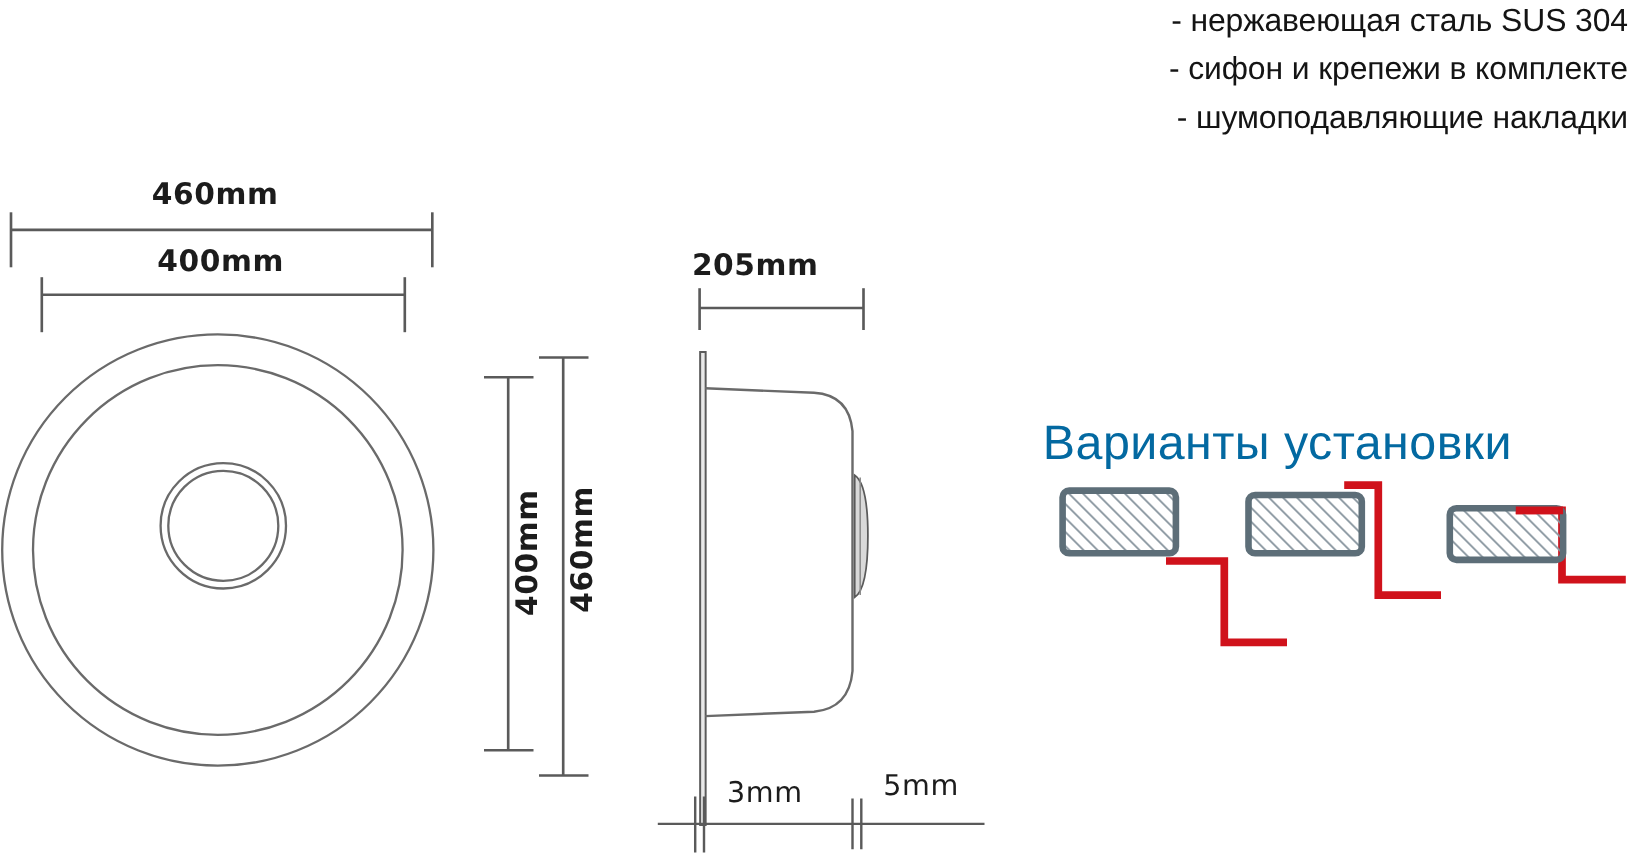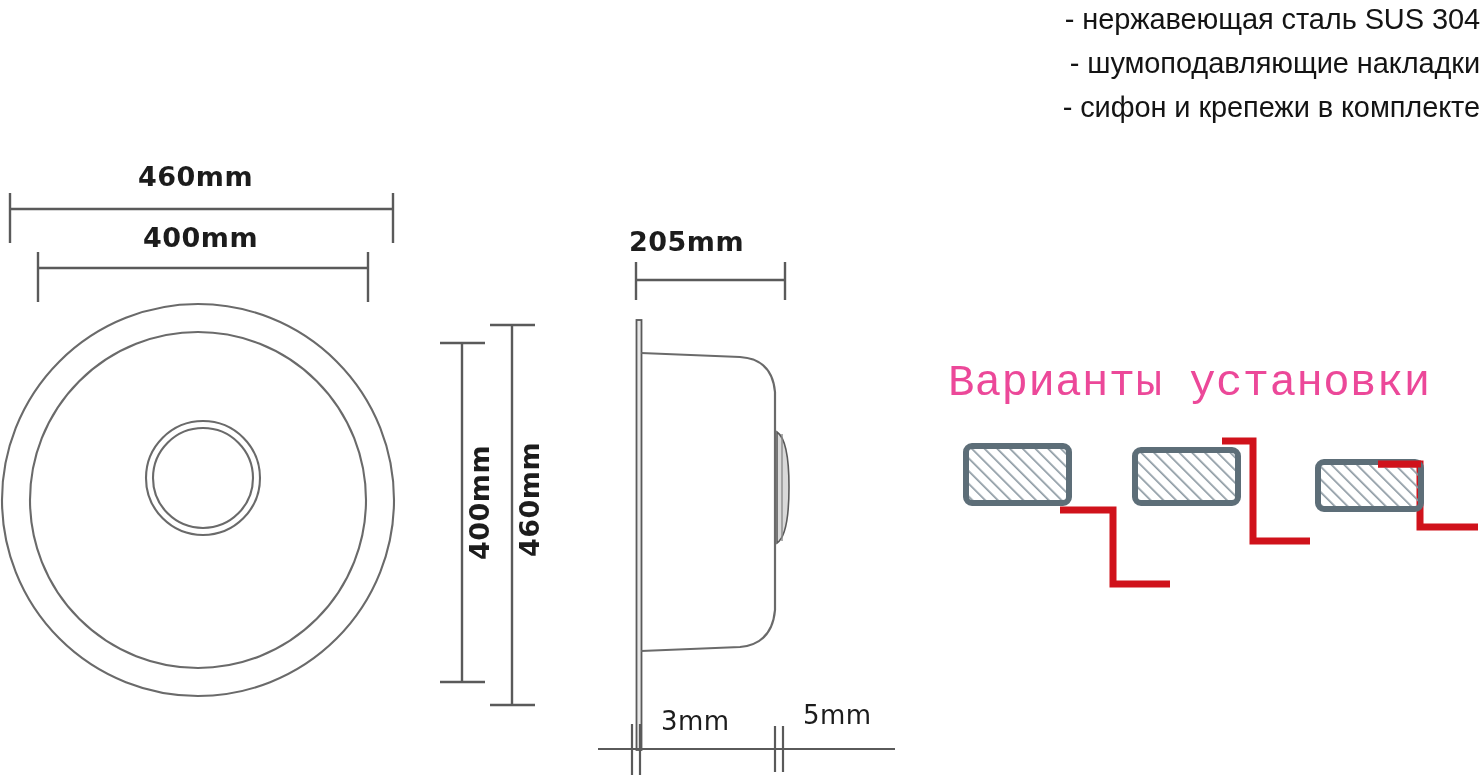--- a/index.html
+++ b/index.html
@@ -65,25 +65,25 @@
     color: #141414;
     line-height: 44px;
     white-space: nowrap;
     letter-spacing: -0.1px;
   }
 
   
   #install-heading {
     position: absolute;
     left: 948px;
-    top: 358px;
-    font-family: Liberation Mono, monospace;
+    top: 378px;
+    font-family: Liberation Sans, sans-serif;
     font-size: 44px;
     font-weight: 400;
-    color: #ec4899;
+    color: #0369a1;
     white-space: nowrap;
     letter-spacing: 0.4px;
   }
 </style>
 </head>
 <body>
 
 <div id="root">
 
   <svg id="drawing" viewBox="0 0 1480 777">
@@ -184,19 +184,19 @@
   <div class="dim-label dim-vert" style="left:514px; top:557px;">460mm</div>
 
   <div class="dim-label" style="left:629px; top:226px;">205mm</div>
 
   <div class="dim-label small" style="left:661px; top:706px;">3mm</div>
 
   <div class="dim-label small" style="left:803px; top:700px;">5mm</div>
 
   <div id="features">
     <div class="feature-row" style="margin-top:-3px;">- нержавеющая сталь SUS 304</div>
+    <div class="feature-row" style="margin-left:-2px;">- сифон и крепежи в комплекте</div>
     <div class="feature-row" style="margin-left:-2px;">- шумоподавляющие накладки</div>
-    <div class="feature-row" style="margin-left:-2px;">- сифон и крепежи в комплекте</div>
   </div>
 
   <div id="install-heading">Варианты установки</div>
 
 </div>
 
 </body></html>

